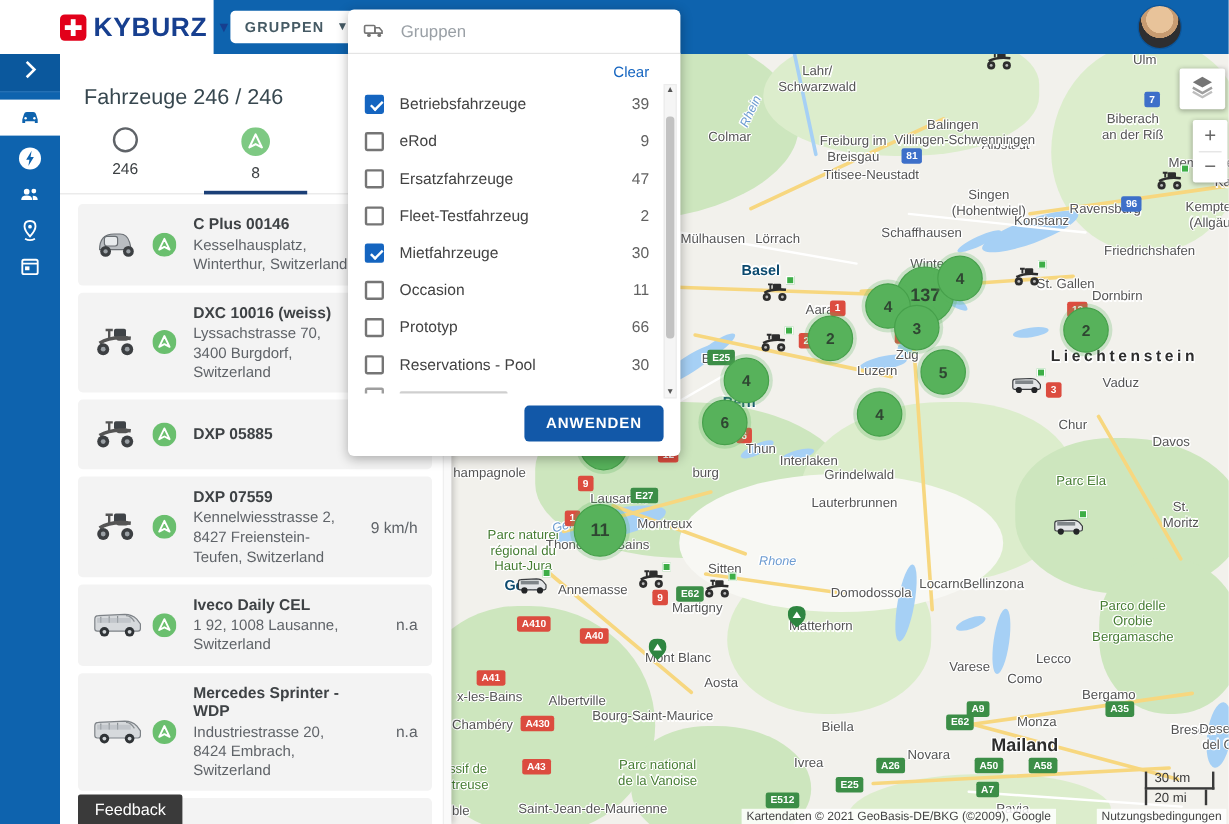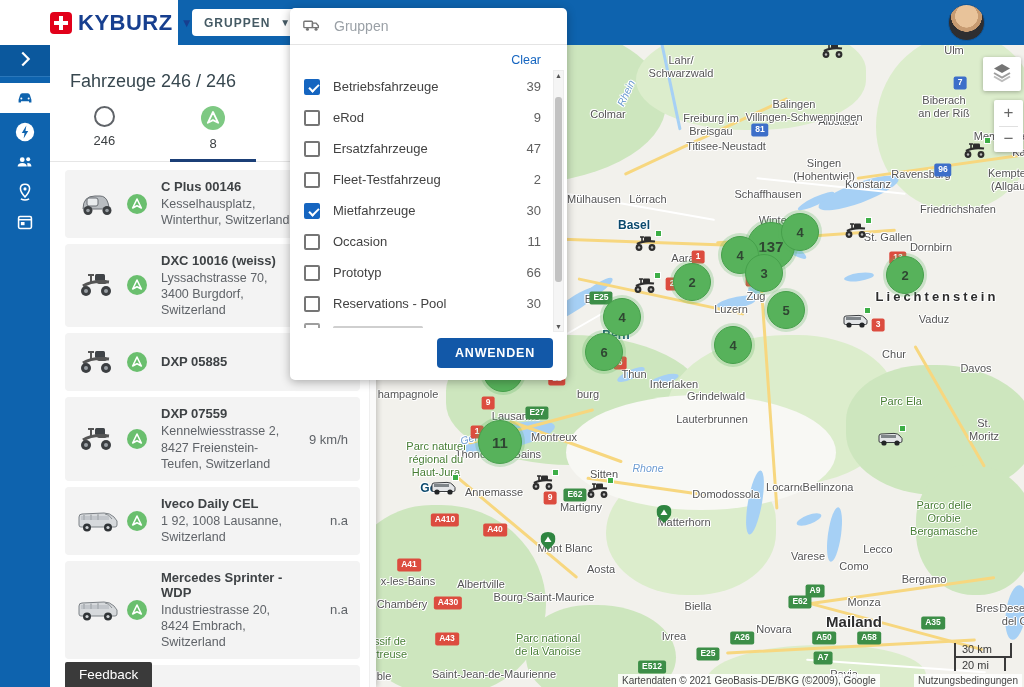--- a/index.html
+++ b/index.html
@@ -586,21 +586,21 @@
       <span class="badge red" style="left: 119px; top: 485px;">A40</span>
       <span class="badge red" style="left: 33px; top: 520px;">A41</span>
       <span class="badge red" style="left: 72px; top: 558px;">A430</span>
       <span class="badge red" style="left: 71px; top: 594px;">A43</span>
       <span class="badge green" style="left: 225px; top: 253px;">E25</span>
       <span class="badge green" style="left: 161px; top: 368px;">E27</span>
       <span class="badge green" style="left: 199px; top: 450px;">E62</span>
       <span class="badge green" style="left: 276px; top: 622px;">E512</span>
       <span class="badge green" style="left: 439px; top: 546px;">A9</span>
       <span class="badge green" style="left: 424px; top: 557px;">E62</span>
-      <span class="badge green" style="left: 557px; top: 578px; text-align: center;">A35</span>
+      <span class="badge green" style="left: 557px; top: 546px; text-align: center;">A35</span>
       <span class="badge green" style="left: 366px; top: 593px;">A26</span>
       <span class="badge green" style="left: 448px; top: 593px;">A50</span>
       <span class="badge green" style="left: 493px; top: 593px;">A58</span>
       <span class="badge green" style="left: 447px; top: 613px;">A7</span>
       <span class="badge green" style="left: 332px; top: 609px;">E25</span>
       <span class="badge blue" style="left: 384px; top: 85px;">81</span>
       <span class="badge blue" style="left: 567px; top: 125px;">96</span>
       <span class="badge blue" style="left: 584px; top: 38px;">7</span>
     </div>
   <div class="overlays" id="map-markers">

